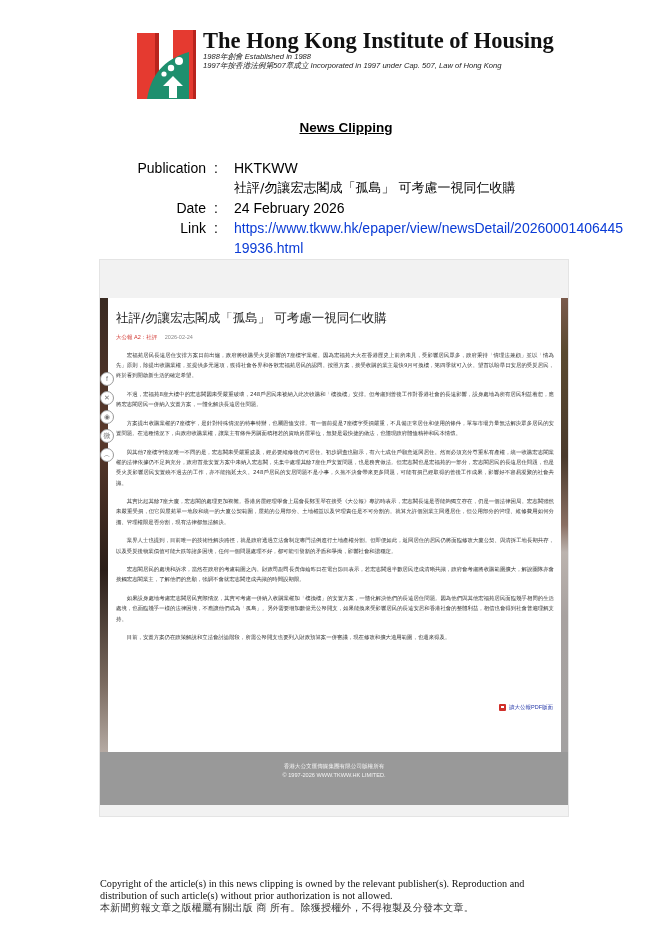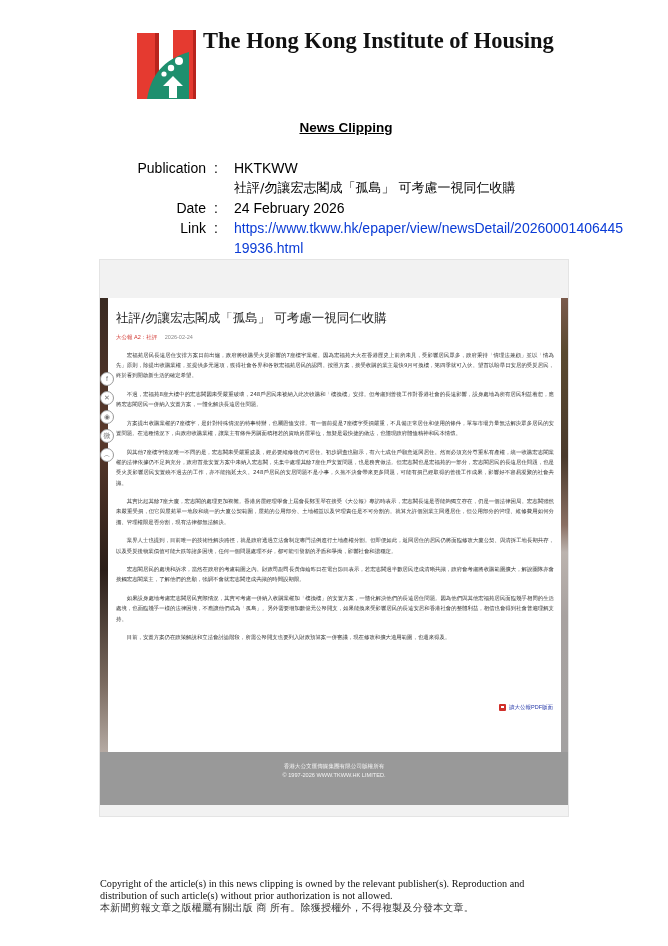--- a/index.html
+++ b/index.html
@@ -68,20 +68,22 @@
     <rect x="36" y="0" width="20" height="69" fill="#e53a30"></rect>
     <rect x="56" y="0" width="3" height="69" fill="#b8241d"></rect>
     <path d="M10 69 C 14 45, 26 30, 52 22 L 52 69 Z" fill="#1e8f6e"></path>
     <circle cx="42" cy="31" r="4" fill="#fff"></circle>
     <circle cx="34" cy="38" r="3.2" fill="#fff"></circle>
     <circle cx="27" cy="44" r="2.6" fill="#fff"></circle>
     <path d="M36 46 L46 56 L40 56 L40 68 L32 68 L32 56 L26 56 Z" fill="#fff"></path>
   </svg>
   <div class="logo-text">
     <div class="logo-en">The Hong Kong Institute of Housing</div>
+    <div class="logo-sub">1988年創會  Established in 1988</div>
+    <div class="logo-sub">1997年按香港法例第507章成立  Incorporated in 1997 under Cap. 507, Law of Hong Kong</div>
   </div>
 </div>
 
 <div class="clip-title">News Clipping</div>
 
 <div class="meta">
   <div class="meta-row">
     <span class="meta-label">Publication</span>
     <span class="meta-colon">:</span>
     <span class="meta-value">HKTKWW</span>

